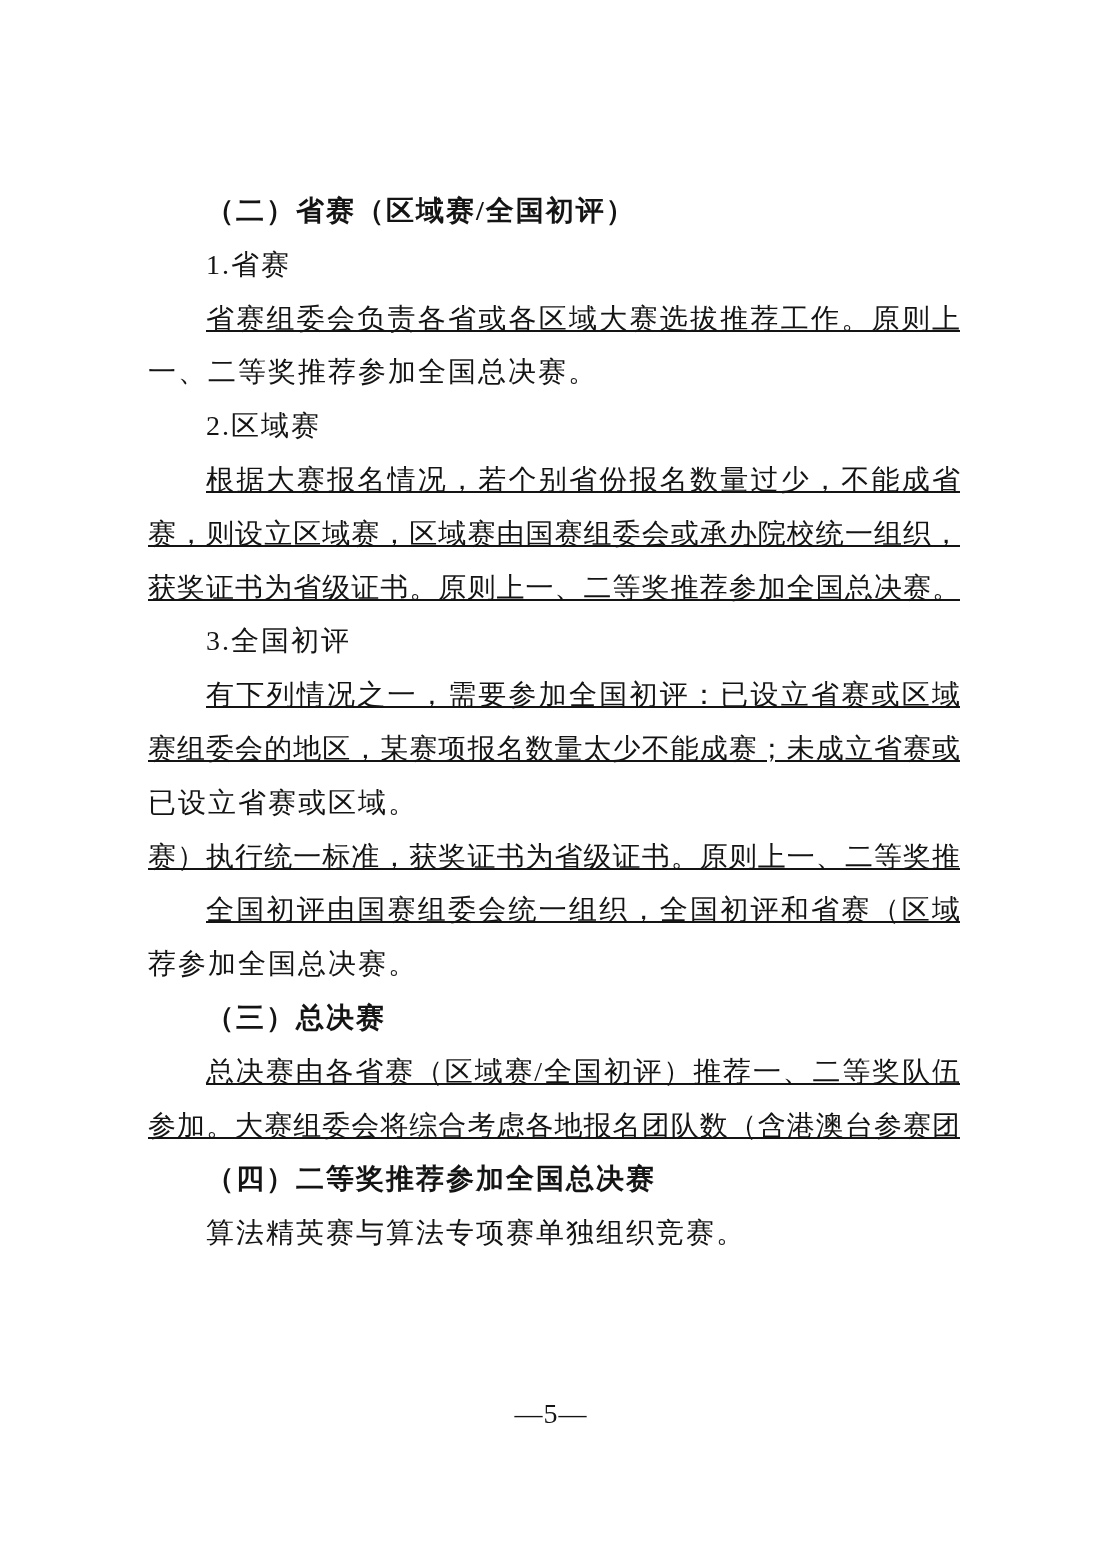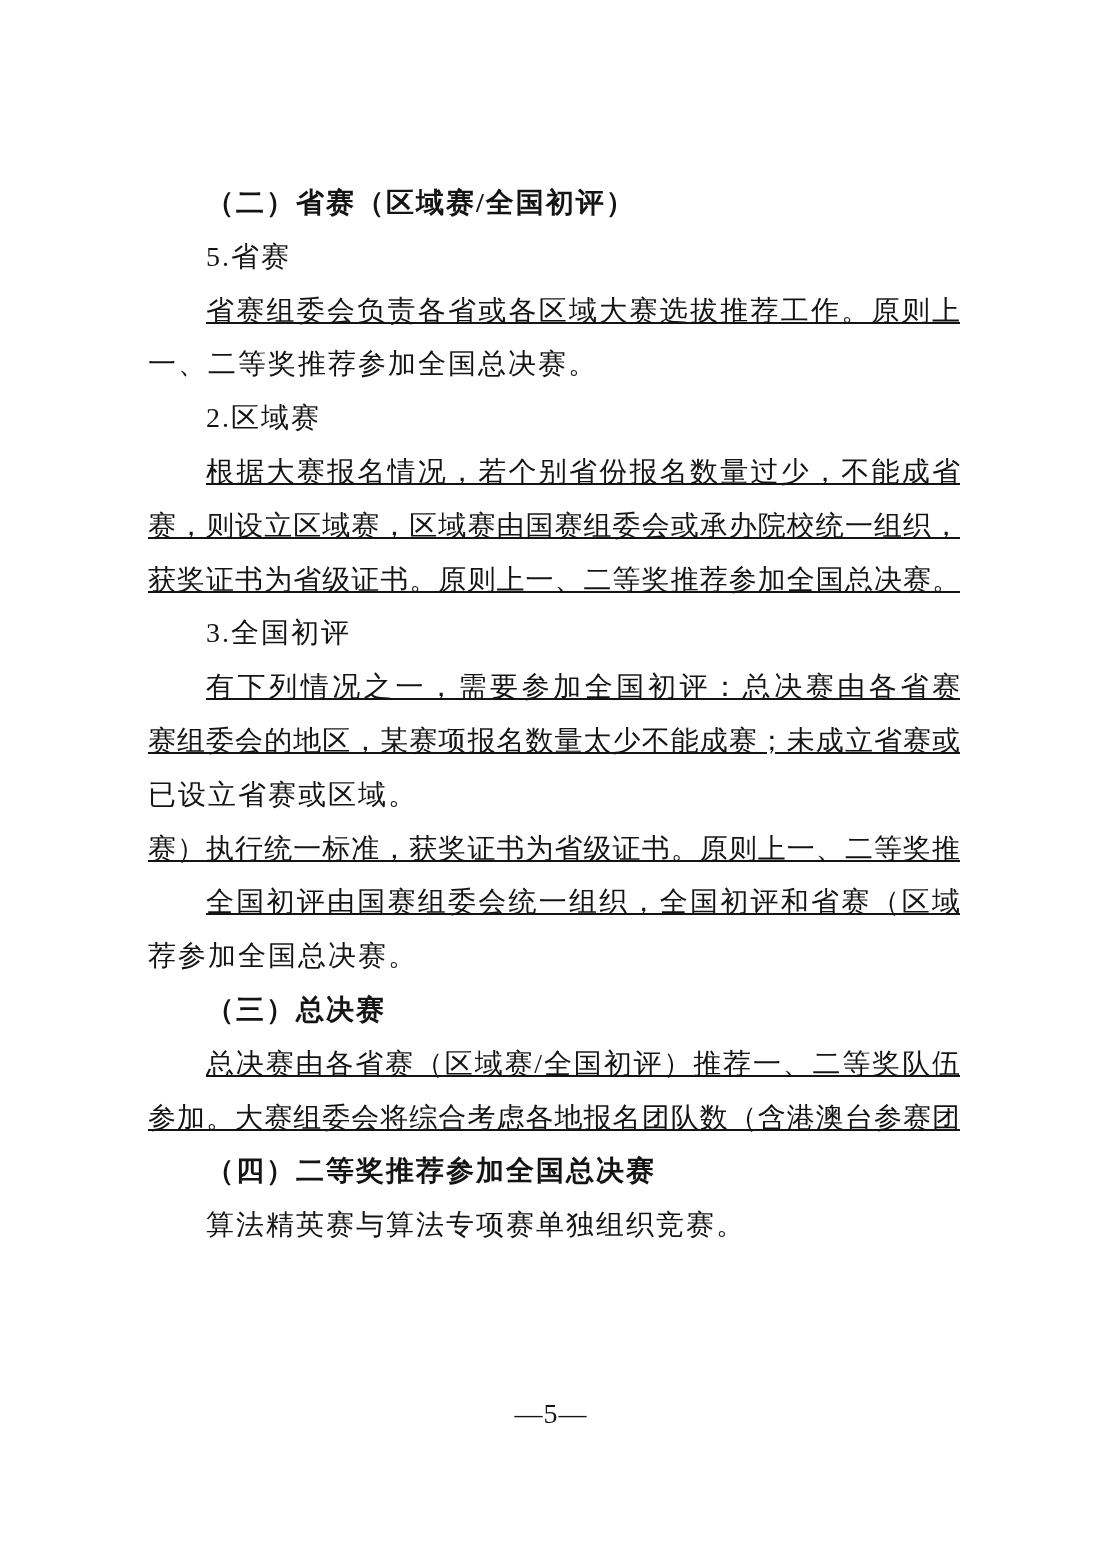--- a/index.html
+++ b/index.html
@@ -12,21 +12,21 @@
     width: 1102px;
     height: 1559px;
     background: #ffffff;
     overflow: hidden;
     font-family: "Liberation Serif", "DejaVu Serif", serif;
     color: #141414;
   }
   .text-block {
     position: absolute;
     left: 148px;
-    top: 176px;
+    top: 184px;
     width: 812px;
   }
   .line {
     height: 53.8px;
     line-height: 53.8px;
     font-size: 28px;
     letter-spacing: 2px;
     white-space: nowrap;
   }
   .line.full {
@@ -55,29 +55,29 @@
     font-size: 28px;
     letter-spacing: 1px;
   }
 </style>
 </head>
 <body>
 
 <div class="page">
   <div class="text-block" id="text-block">
       <div class="line indent heading">（二）省赛（区域赛/全国初评）</div>
-      <div class="line indent">5.省赛</div>
+      <div class="line indent">1.省赛</div>
       <div class="line indent full">省赛组委会负责各省或各区域大赛选拔推荐工作。原则上</div>
       <div class="line">一、二等奖推荐参加全国总决赛。</div>
       <div class="line indent">2.区域赛</div>
       <div class="line indent full">根据大赛报名情况，若个别省份报名数量过少，不能成省</div>
       <div class="line full">赛，则设立区域赛，区域赛由国赛组委会或承办院校统一组织，</div>
       <div class="line full">获奖证书为省级证书。原则上一、二等奖推荐参加全国总决赛。</div>
       <div class="line indent">3.全国初评</div>
-      <div class="line indent full">有下列情况之一，需要参加全国初评：总决赛由各省赛</div>
+      <div class="line indent full">有下列情况之一，需要参加全国初评：已设立省赛或区域</div>
       <div class="line full">赛组委会的地区，某赛项报名数量太少不能成赛；未成立省赛或</div>
       <div class="line">已设立省赛或区域。</div>
       <div class="line full">赛）执行统一标准，获奖证书为省级证书。原则上一、二等奖推</div>
       <div class="line indent full">全国初评由国赛组委会统一组织，全国初评和省赛（区域</div>
       <div class="line">荐参加全国总决赛。</div>
       <div class="line indent heading">（三）总决赛</div>
       <div class="line indent full">总决赛由各省赛（区域赛/全国初评）推荐一、二等奖队伍</div>
       <div class="line full">参加。大赛组委会将综合考虑各地报名团队数（含港澳台参赛团</div>
       <div class="line indent heading">（四）二等奖推荐参加全国总决赛</div>
       <div class="line indent">算法精英赛与算法专项赛单独组织竞赛。</div>

